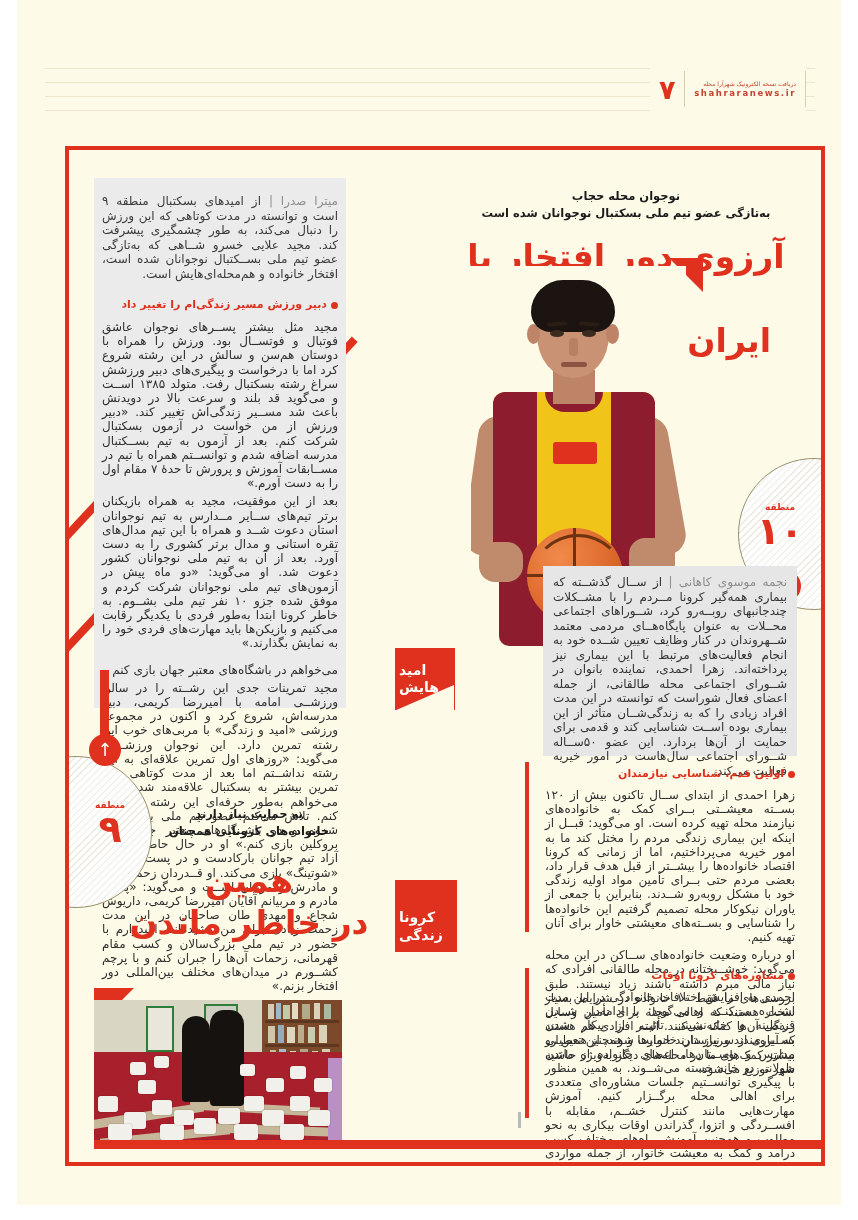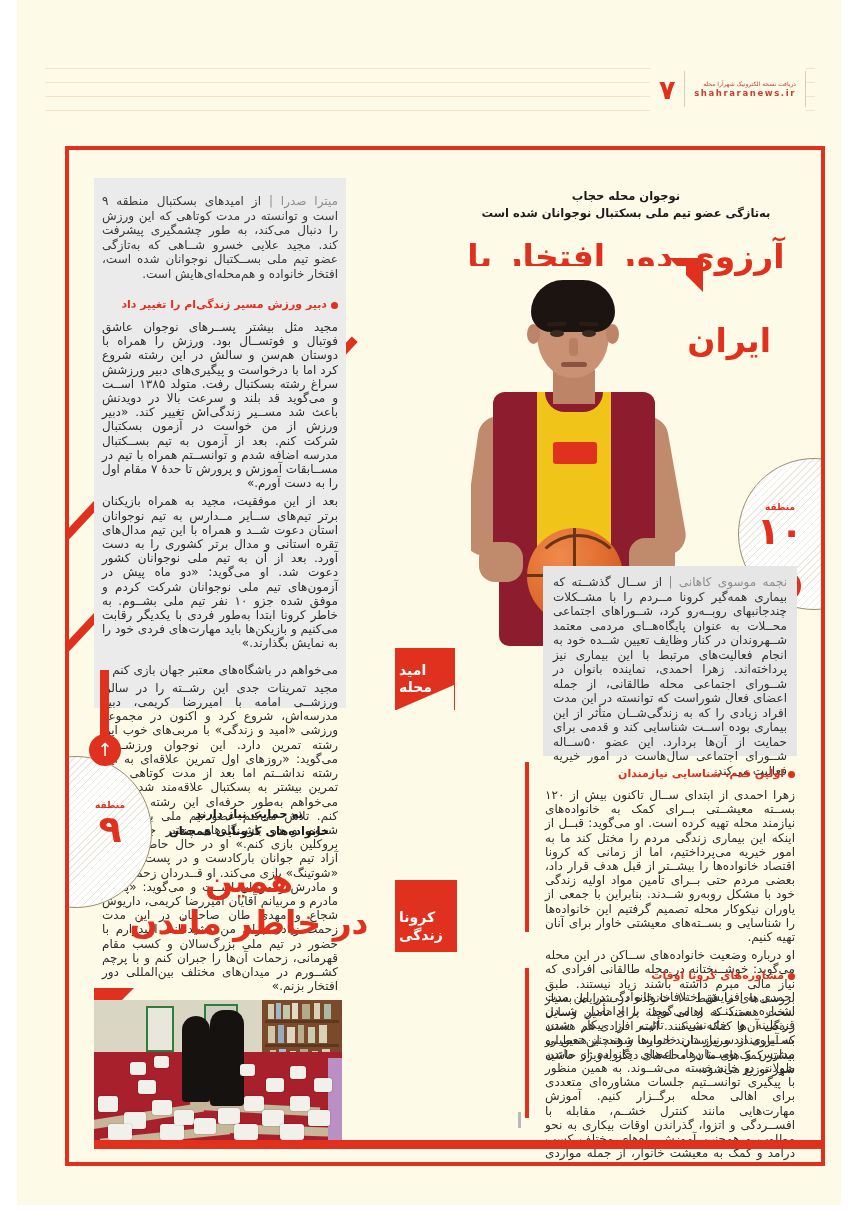--- a/index.html
+++ b/index.html
@@ -363,21 +363,21 @@
       <div class="p-mouth"></div>
       <div class="p-hand-l"></div>
       <div class="p-ball">
         <div class="p-ball-c1"></div>
       </div>
       <div class="p-hand-r"></div>
     </div>
 
     <div class="badge-omid">
       <span>امید</span>
-      <span>محله</span>
+      <span>هایش</span>
     </div>
 
     <div class="col" style="left:33px;top:44px;width:236px;">
       <div class="lead">
         <span class="byline">میترا صدرا |</span>
         <span>از امیدهای بسکتبال منطقه ۹ است و توانسته در مدت کوتاهی که این ورزش را دنبال می‌کند، به طور چشمگیری پیشرفت کند. مجید علایی خسرو شــاهی که به‌تازگی عضو تیم ملی بســکتبال نوجوانان شده است، افتخار خانواده و هم‌محله‌ای‌هایش است.</span>
       </div>
 
       <div class="subhead" style="margin-top:16px;">
         <span class="bullet"></span><span>دبیر ورزش مسیر زندگی‌ام را تغییر داد</span>

